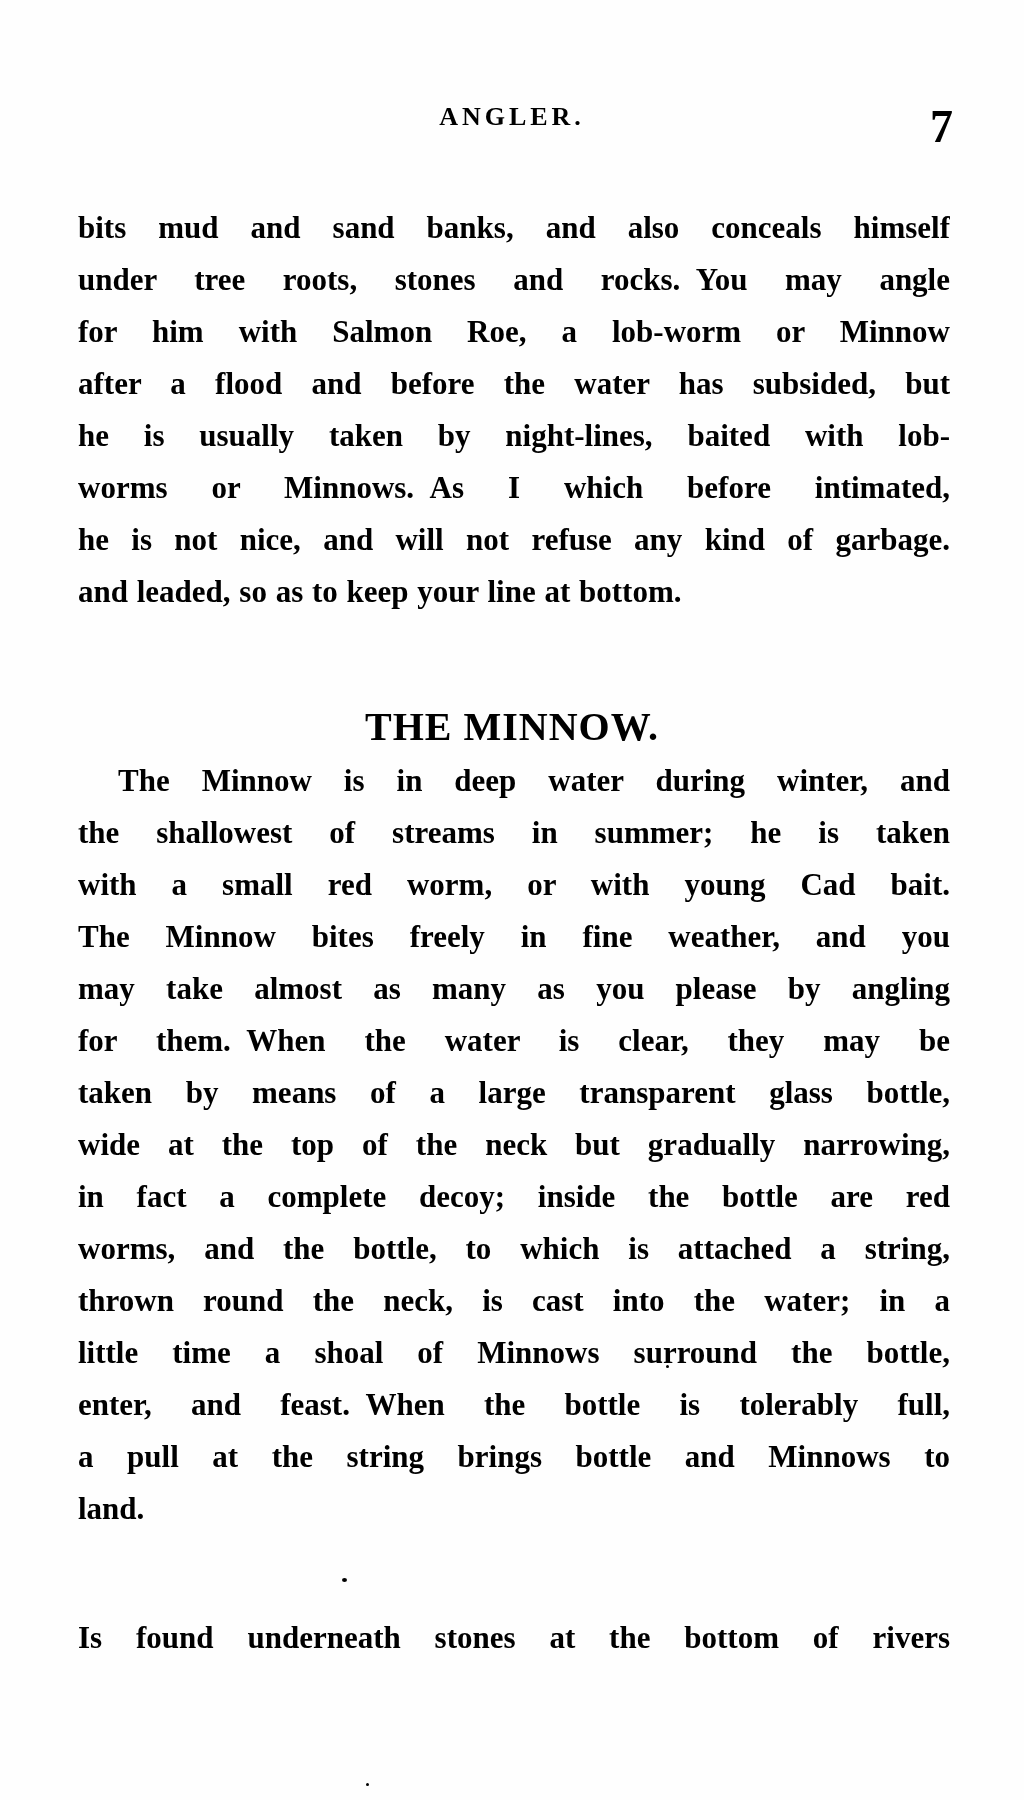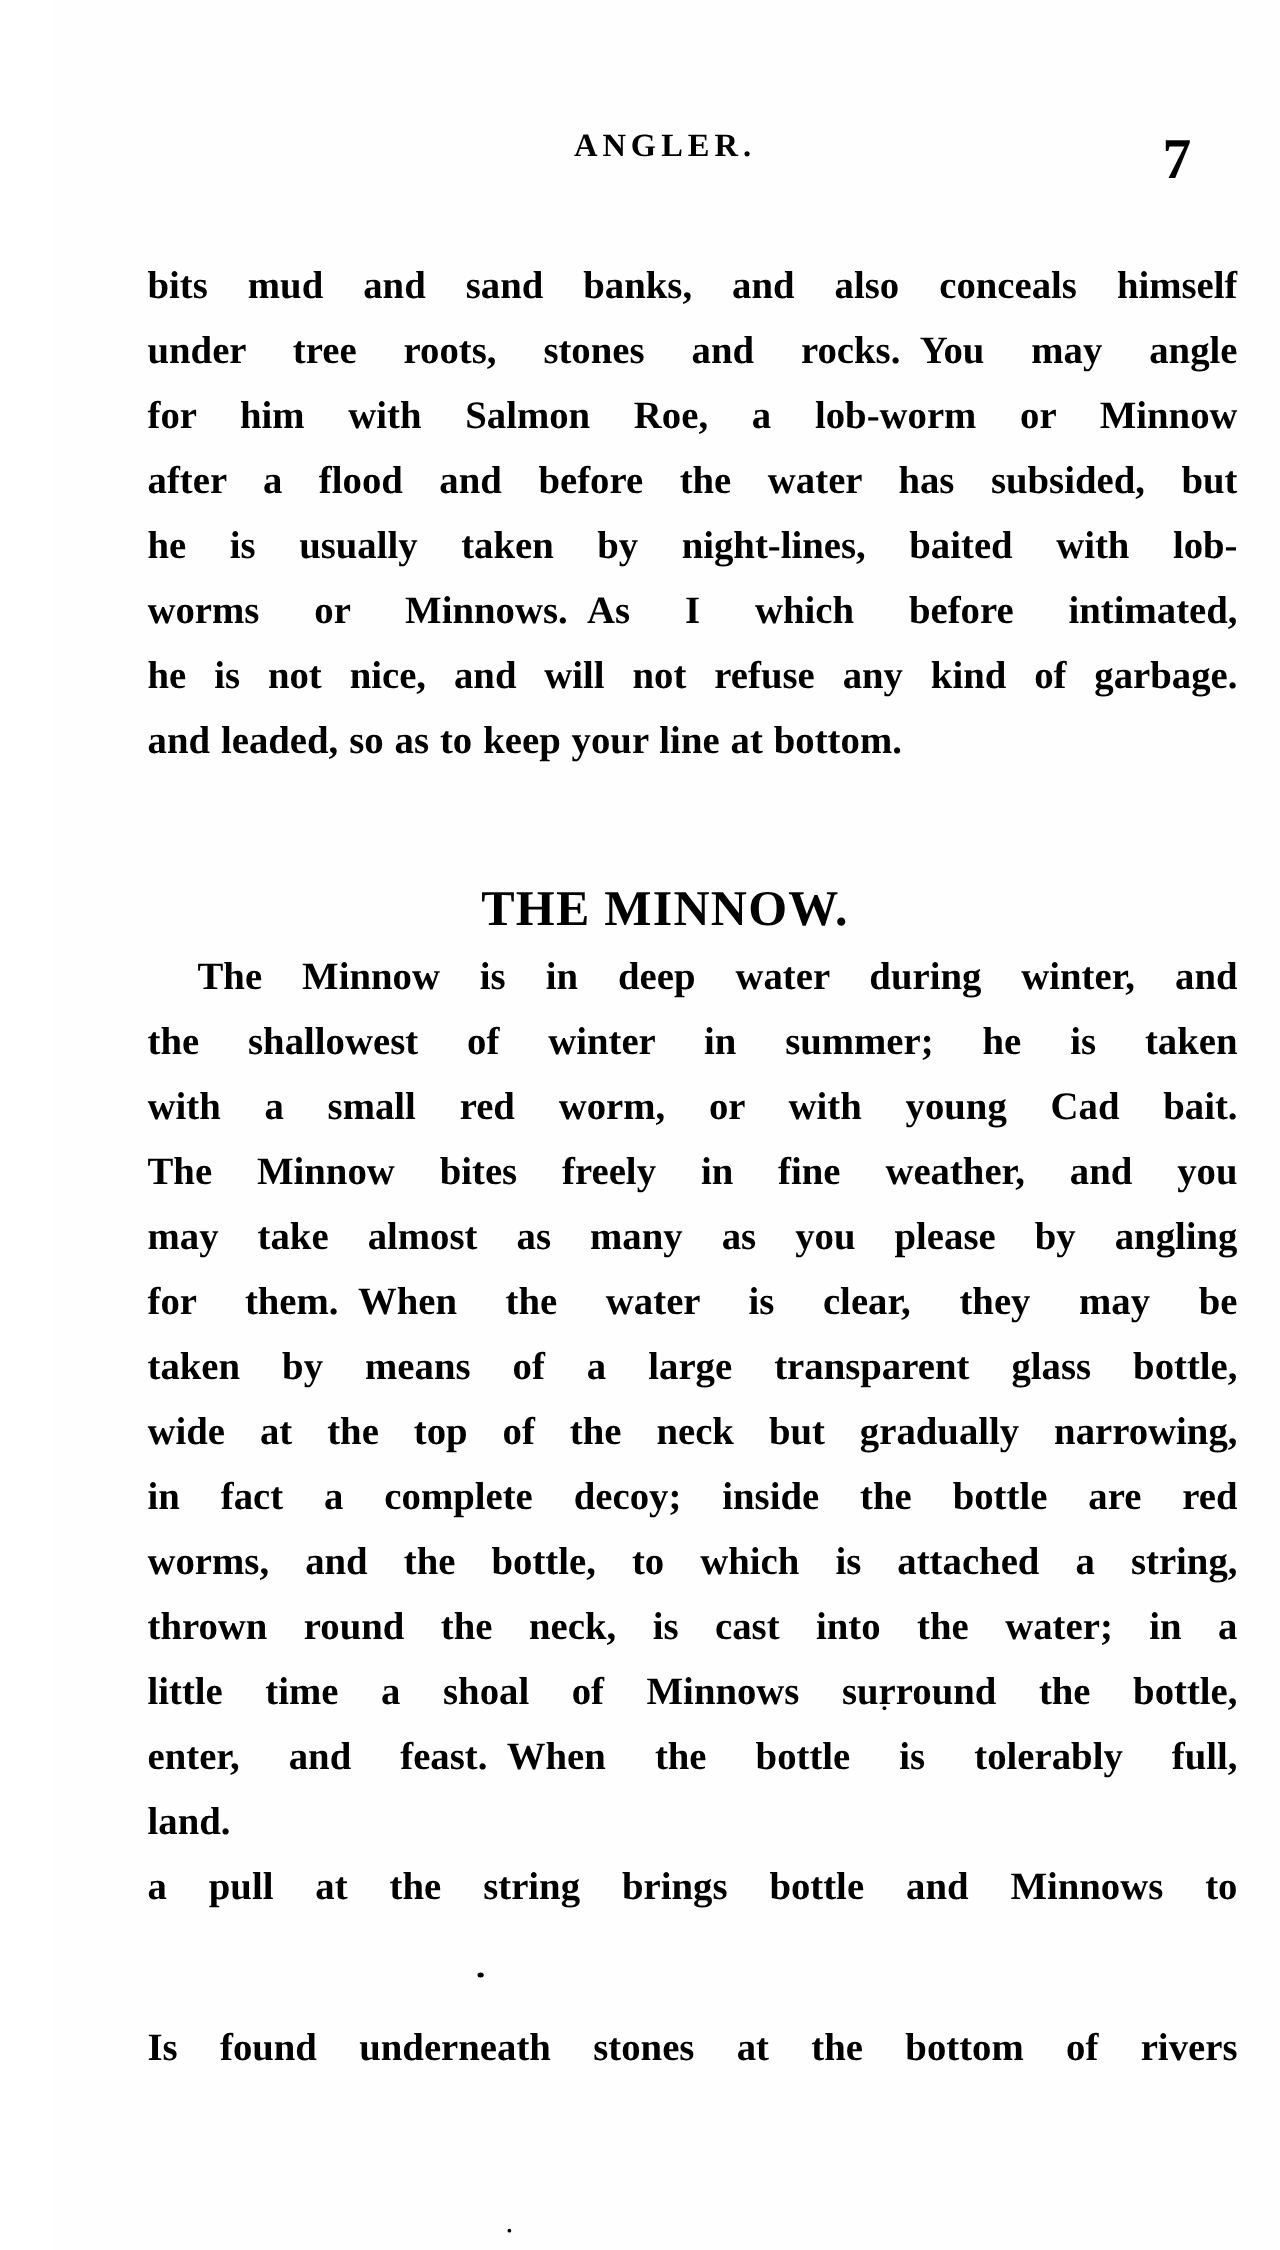--- a/index.html
+++ b/index.html
@@ -4,21 +4,21 @@
 <style>
   html,body{margin:0;padding:0;}
   body{
     width:1024px;height:1800px;
     background:#ffffff;
     font-family:"Liberation Serif", serif;
     color:#000;
     position:relative;
     overflow:hidden;
   }
-  .sheet{position:absolute;inset:0;background:#fefefe;margin-left:40px;}
+  .sheet{position:absolute;inset:0;background:#fefefe;}
   .running-title{
     position:absolute;left:0;right:0;top:102px;
     text-align:center;
     font-weight:700;font-size:26px;line-height:30px;
     letter-spacing:4px;
   }
   .page-number{
     position:absolute;right:71px;top:104px;
     font-weight:700;font-size:46px;line-height:1;
   }
@@ -64,34 +64,34 @@
       <div class="line j">he is usually taken by night-lines, baited with lob-</div>
       <div class="line j">worms or Minnows. As I which before intimated,</div>
       <div class="line j">he is not nice, and will not refuse any kind of garbage.</div>
       <div class="line last">and leaded, so as to keep your line at bottom.</div>
     </div>
 
   <h2 class="heading h-minnow">THE MINNOW.</h2>
 
   <div class="para p2">
       <div class="line j ind">The Minnow is in deep water during winter, and</div>
-      <div class="line j">the shallowest of winter in summer; he is taken</div>
+      <div class="line j">the shallowest of streams in summer; he is taken</div>
       <div class="line j">with a small red worm, or with young Cad bait.</div>
       <div class="line j">The Minnow bites freely in fine weather, and you</div>
       <div class="line j">may take almost as many as you please by angling</div>
       <div class="line j">for them. When the water is clear, they may be</div>
       <div class="line j">taken by means of a large transparent glass bottle,</div>
       <div class="line j">wide at the top of the neck but gradually narrowing,</div>
       <div class="line j">in fact a complete decoy; inside the bottle are red</div>
       <div class="line j">worms, and the bottle, to which is attached a string,</div>
       <div class="line j">thrown round the neck, is cast into the water; in a</div>
       <div class="line j">little time a shoal of Minnows surround the bottle,</div>
       <div class="line j">enter, and feast. When the bottle is tolerably full,</div>
+      <div class="line j">a pull at the string brings bottle and Minnows to</div>
       <div class="line last">land.</div>
-      <div class="line j">a pull at the string brings bottle and Minnows to</div>
     </div>
 
 
   <div class="para p3">
       <div class="line j">Is found underneath stones at the bottom of rivers</div>
     </div>
 
   <div class="speck speck-loach"></div>
   <div class="speck speck-mid"></div>
   <div class="speck speck-bottom"></div>

